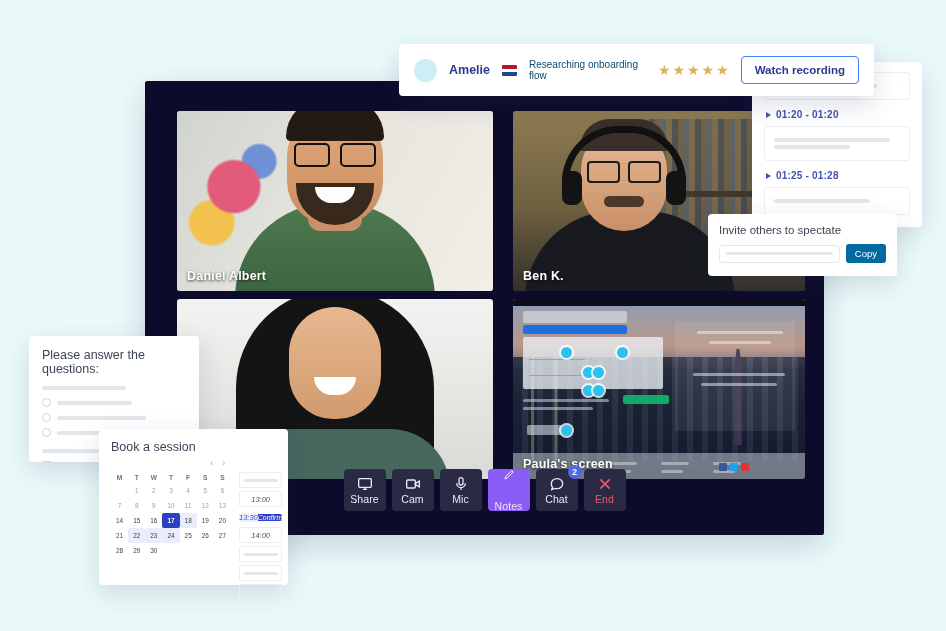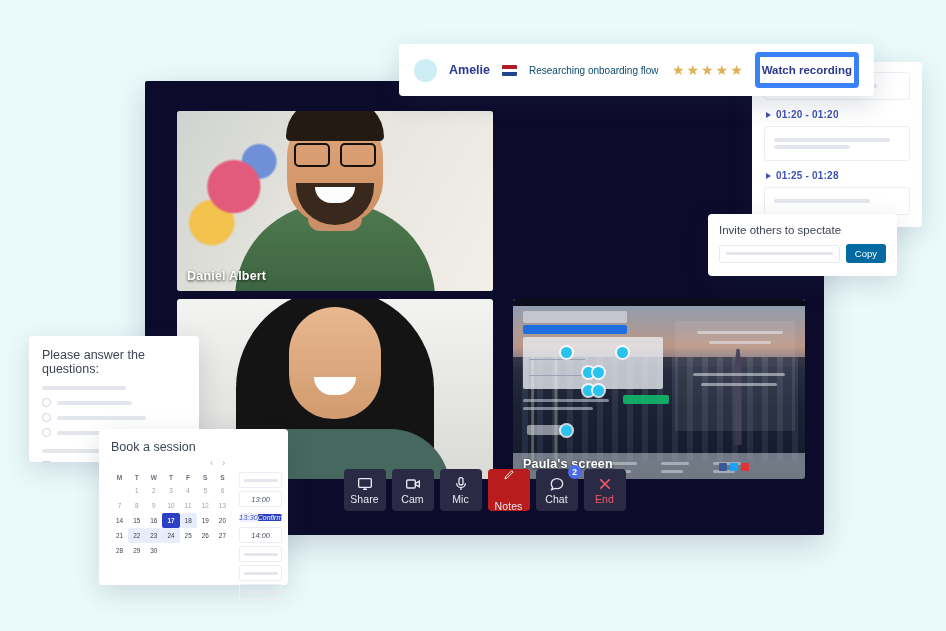--- a/index.html
+++ b/index.html
@@ -131,21 +131,21 @@
   #tile-screen .rtxt{position:absolute;height:3px;background:rgba(240,243,248,.5);border-radius:2px;}
 
   
   .ctrls{position:absolute;left:50%;transform:translateX(-50%);bottom:24px;display:flex;gap:6px;}
   .ctrl{
     width:42px;height:42px;border-radius:4px;background:#2a2a44;
     display:flex;flex-direction:column;align-items:center;justify-content:center;gap:2px;
     color:#e8e9f2;cursor:pointer;user-select:none;position:relative;
   }
   .ctrl .lbl{font-size:10.5px;line-height:1;letter-spacing:.1px;}
-  .ctrl.on{background:#b91c1c;gap:20px;}
+  .ctrl.on{background:#8b5cf6;gap:20px;}
   .ctrl.end{background:#2a2a44;}
   .ctrl.end .lbl{color:#f0576b;}
   .ctrl svg{display:block}
   .cbadge{
     position:absolute;top:-4px;right:-4px;width:14px;height:14px;border-radius:50%;
     background:#4f6ae8;color:#fff;font-size:8.5px;font-weight:bold;
     display:flex;align-items:center;justify-content:center;
   }
 
   
@@ -153,22 +153,22 @@
 
   
   #rec-card{left:399px;top:44px;width:475px;height:52px;display:flex;align-items:center;padding:0 15px;gap:12px;box-sizing:border-box;}
   #rec-card .av{width:23px;height:23px;border-radius:50%;background:#cdeef5;flex:0 0 auto;}
   #rec-card .who{font-size:12.5px;font-weight:bold;color:#2b3a8f;}
   .flag{width:15px;height:11px;border-radius:1px;overflow:hidden;display:inline-block;flex:0 0 auto;
     background:linear-gradient(180deg,#ae1c28 0 33.3%,#ffffff 33.3% 66.6%,#21468b 66.6% 100%);}
   #rec-card .topic{font-size:10px;color:#0c4a6e;flex:1;}
   .stars{display:flex;gap:2px;color:#e0b055;font-size:14px;line-height:1;}
   .watch{
-    border:5px solid #3b82f6;border-radius:4px;background:#fff;
-    color:#2b3a8f;font-size:11.5px;font-weight:bold;padding:7px 2px;cursor:pointer;
+    border:1px solid #3b82f6;border-radius:4px;background:#fff;
+    color:#2b3a8f;font-size:11.5px;font-weight:bold;padding:7px 13px;cursor:pointer;
     font-family:"Liberation Sans", sans-serif;white-space:nowrap;
   }
 
   
   #notes-card{left:752px;top:62px;width:170px;height:165px;padding:10px 12px;box-sizing:border-box;overflow:hidden;}
   .tsrow{display:flex;align-items:center;gap:5px;margin:9px 0 6px 2px;}
   .tsrow .tri{width:0;height:0;border-left:5px solid #3f52b5;border-top:3.5px solid transparent;border-bottom:3.5px solid transparent;}
   .tsrow .ts{font-size:10px;font-weight:bold;color:#3f52b5;letter-spacing:.2px;}
   .nbox{border:1px solid #eceef4;border-radius:3px;padding:8px 9px;background:#fff;}
   .sk{height:4px;border-radius:3px;background:#e3e6ec;margin:3px 0;}
@@ -228,20 +228,36 @@
         <div class="beard"></div>
         <div class="smile"></div>
         <div class="hair"></div>
         <div class="gl">
             <i></i>
             <i></i>
           </div>
         <div class="nm">Daniel Albert</div>
       </div>
 
+      <div class="tile" id="tile-ben">
+        <div class="bg"></div>
+        <div class="shelf"></div>
+        <div class="torso"></div>
+        <div class="head"></div>
+        <div class="must"></div>
+        <div class="gl2">
+            <i></i>
+            <i></i>
+          </div>
+        <div class="hairb"></div>
+        <div class="hp"></div>
+        <div class="cup l"></div>
+        <div class="cup r"></div>
+        <div class="nm">Ben K.</div>
+      </div>
 
       <div class="tile" id="tile-woman">
         <div class="bg"></div>
         <div class="hij"></div>
         <div class="shirt"></div>
         <div class="face"></div>
         <div class="sm"></div>
         <div class="nm"></div>
       </div>
 

